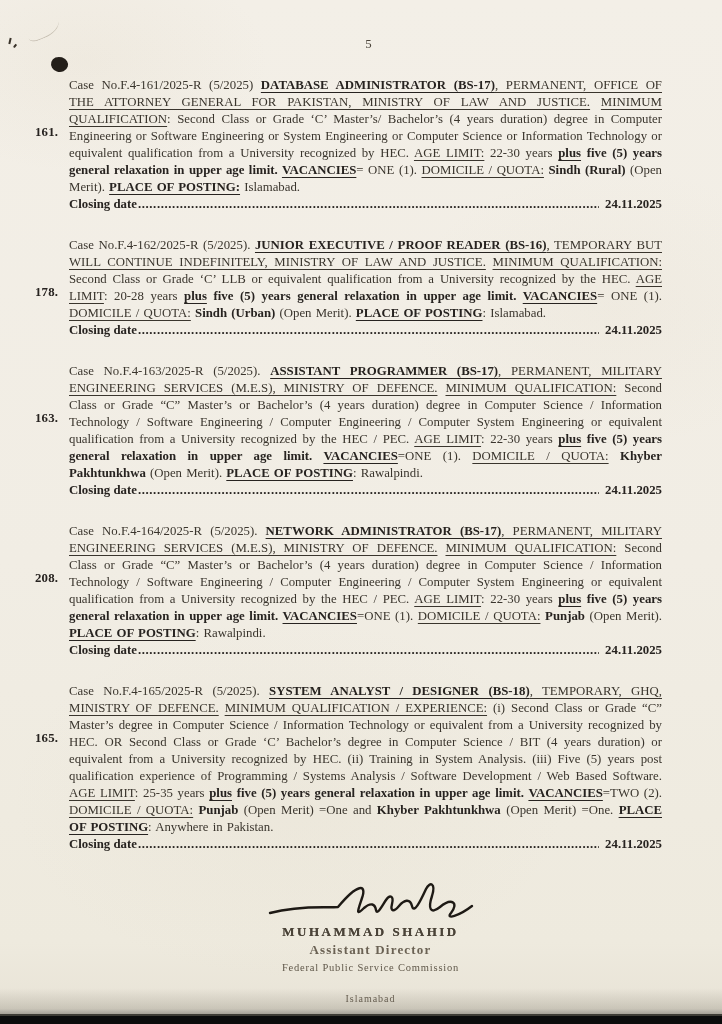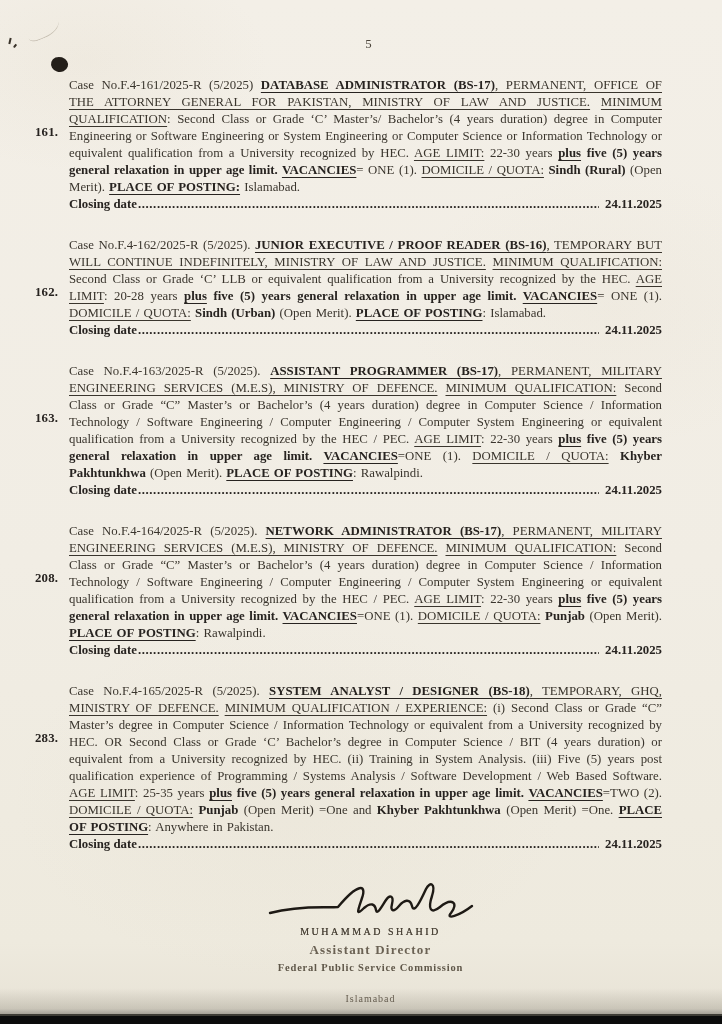--- a/index.html
+++ b/index.html
@@ -50,23 +50,23 @@
   }
   .closing .cd{flex:none;}
   
   .sig-block{
     margin-top:14px;
     text-align:center;
     transform:translateX(22px);
     color:#4c453a;
   }
   .sig-script{display:block;margin:0 auto -6px;}
-  .sig-name{font-weight:normal;letter-spacing:2.5px;font-size:10px;color:#4a4338;text-shadow:0 0 0.6px #5a5246;}
+  .sig-name{font-weight:bold;letter-spacing:2.5px;font-size:13px;color:#4a4338;text-shadow:0 0 0.6px #5a5246;}
   .sig-title{font-size:13px;letter-spacing:1.2px;color:#6b6254;margin-top:1px;font-weight:bold;}
-  .sig-org{font-size:10.5px;letter-spacing:0.8px;color:#5f5749;margin-top:1px;font-weight:bold;}
+  .sig-org{font-size:10.5px;letter-spacing:0.8px;color:#5f5749;margin-top:1px;font-weight:normal;}
   .sig-city{font-size:10px;letter-spacing:1px;color:#6b6254;margin-top:14px;}
   
   .ink-blot{
     position:absolute;left:51px;top:57px;width:17px;height:15px;
     background:#241f1a;border-radius:50% 46% 52% 48%;
     transform:rotate(18deg);
   }
   .pen-mark{position:absolute;background:#3a332a;}
   .pen-mark.m1{left:9px;top:38px;width:2px;height:6px;transform:rotate(14deg);}
   .pen-mark.m2{left:14px;top:44px;width:2px;height:4px;transform:rotate(40deg);border-radius:0 0 2px 2px;}
@@ -105,21 +105,21 @@
       <p class="para"><span>Case No.F.4-161/2025-R (5/2025) </span><span class="b u">DATABASE ADMINISTRATOR (BS-17)</span><span class="u">, PERMANENT, OFFICE OF THE ATTORNEY GENERAL FOR PAKISTAN, MINISTRY OF LAW AND JUSTICE.</span><span> </span><span class="u">MINIMUM QUALIFICATION</span><span>: Second Class or Grade ‘C’ Master’s/ Bachelor’s (4 years duration) degree in Computer Engineering or Software Engineering or System Engineering or Computer Science or Information Technology or equivalent qualification from a University recognized by HEC. </span><span class="u">AGE LIMIT:</span><span> 22-30 years </span><span class="b u">plus</span><span class="b"> five (5) years general relaxation in upper age limit. </span><span class="b u">VACANCIES</span><span>= ONE (1). </span><span class="u">DOMICILE / QUOTA:</span><span> </span><span class="b">Sindh (Rural)</span><span> (Open Merit). </span><span class="b u">PLACE OF POSTING:</span><span> Islamabad.</span></p>
       <div class="closing">
         <span class="cl">Closing date</span>
         <span class="dots">............................................................................................................................................................................................................................</span>
         <span class="cd">24.11.2025</span>
       </div>
     </div>
   </section>
 
   <section class="case-item">
-    <div class="num">162.</div>
+    <div class="num">178.</div>
     <div class="body">
       <p class="para"><span>Case No.F.4-162/2025-R (5/2025). </span><span class="b u">JUNIOR EXECUTIVE / PROOF READER (BS-16)</span><span class="u">, TEMPORARY BUT WILL CONTINUE INDEFINITELY, MINISTRY OF LAW AND JUSTICE.</span><span> </span><span class="u">MINIMUM QUALIFICATION:</span><span>  Second Class or Grade ‘C’ LLB or equivalent qualification from a University recognized by the HEC. </span><span class="u">AGE LIMIT</span><span>: 20-28 years </span><span class="b u">plus</span><span class="b"> five (5) years general relaxation in upper age limit. </span><span class="b u">VACANCIES</span><span>= ONE (1). </span><span class="u">DOMICILE / QUOTA:</span><span> </span><span class="b">Sindh (Urban)</span><span> (Open Merit). </span><span class="b u">PLACE OF POSTING</span><span>: Islamabad.</span></p>
       <div class="closing">
         <span class="cl">Closing date</span>
         <span class="dots">............................................................................................................................................................................................................................</span>
         <span class="cd">24.11.2025</span>
       </div>
     </div>
   </section>
 
@@ -141,21 +141,21 @@
       <p class="para"><span>Case No.F.4-164/2025-R (5/2025).  </span><span class="b u">NETWORK ADMINISTRATOR (BS-17)</span><span class="u">, PERMANENT, MILITARY ENGINEERING SERVICES (M.E.S), MINISTRY OF DEFENCE.</span><span> </span><span class="u">MINIMUM QUALIFICATION:</span><span> Second Class or Grade “C” Master’s or Bachelor’s (4 years duration) degree in Computer Science / Information Technology / Software Engineering / Computer Engineering / Computer System Engineering or equivalent qualification from a University recognized by the HEC / PEC. </span><span class="u">AGE LIMIT</span><span>: 22-30 years </span><span class="b u">plus</span><span class="b"> five (5) years general relaxation in upper age limit. </span><span class="b u">VACANCIES</span><span>=ONE (1). </span><span class="u">DOMICILE / QUOTA:</span><span> </span><span class="b">Punjab</span><span> (Open Merit). </span><span class="b u">PLACE OF POSTING</span><span>: Rawalpindi.</span></p>
       <div class="closing">
         <span class="cl">Closing date</span>
         <span class="dots">............................................................................................................................................................................................................................</span>
         <span class="cd">24.11.2025</span>
       </div>
     </div>
   </section>
 
   <section class="case-item">
-    <div class="num">283.</div>
+    <div class="num">165.</div>
     <div class="body">
       <p class="para"><span>Case No.F.4-165/2025-R (5/2025). </span><span class="b u">SYSTEM ANALYST / DESIGNER (BS-18)</span><span class="u">, TEMPORARY, GHQ, MINISTRY OF DEFENCE.</span><span> </span><span class="u">MINIMUM QUALIFICATION / EXPERIENCE:</span><span> (i) Second Class or Grade “C” Master’s degree in Computer Science / Information Technology or equivalent from a University recognized by HEC. OR Second Class or Grade ‘C’ Bachelor’s degree in Computer Science / BIT (4 years duration) or equivalent from a University recognized by HEC. (ii) Training in System Analysis. (iii) Five (5) years post qualification experience of Programming / Systems Analysis / Software Development / Web Based Software. </span><span class="u">AGE LIMIT</span><span>: 25-35 years </span><span class="b u">plus</span><span class="b"> five (5) years general relaxation in upper age limit. </span><span class="b u">VACANCIES</span><span>=TWO (2). </span><span class="u">DOMICILE / QUOTA:</span><span> </span><span class="b">Punjab</span><span> (Open Merit) =One and </span><span class="b">Khyber Pakhtunkhwa</span><span> (Open Merit) =One. </span><span class="b u">PLACE OF POSTING</span><span>: Anywhere in Pakistan.</span></p>
       <div class="closing">
         <span class="cl">Closing date</span>
         <span class="dots">............................................................................................................................................................................................................................</span>
         <span class="cd">24.11.2025</span>
       </div>
     </div>
   </section>
 </main>

